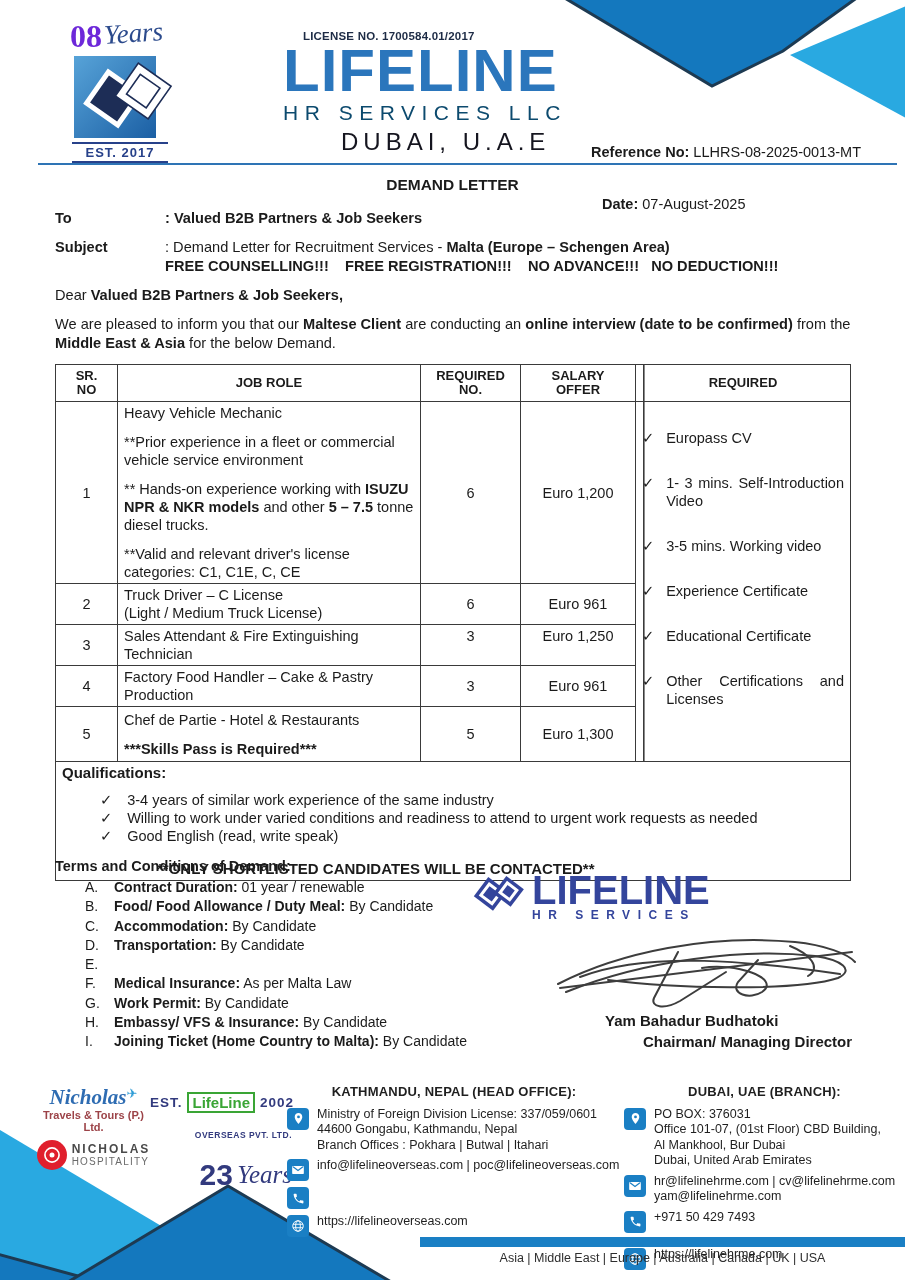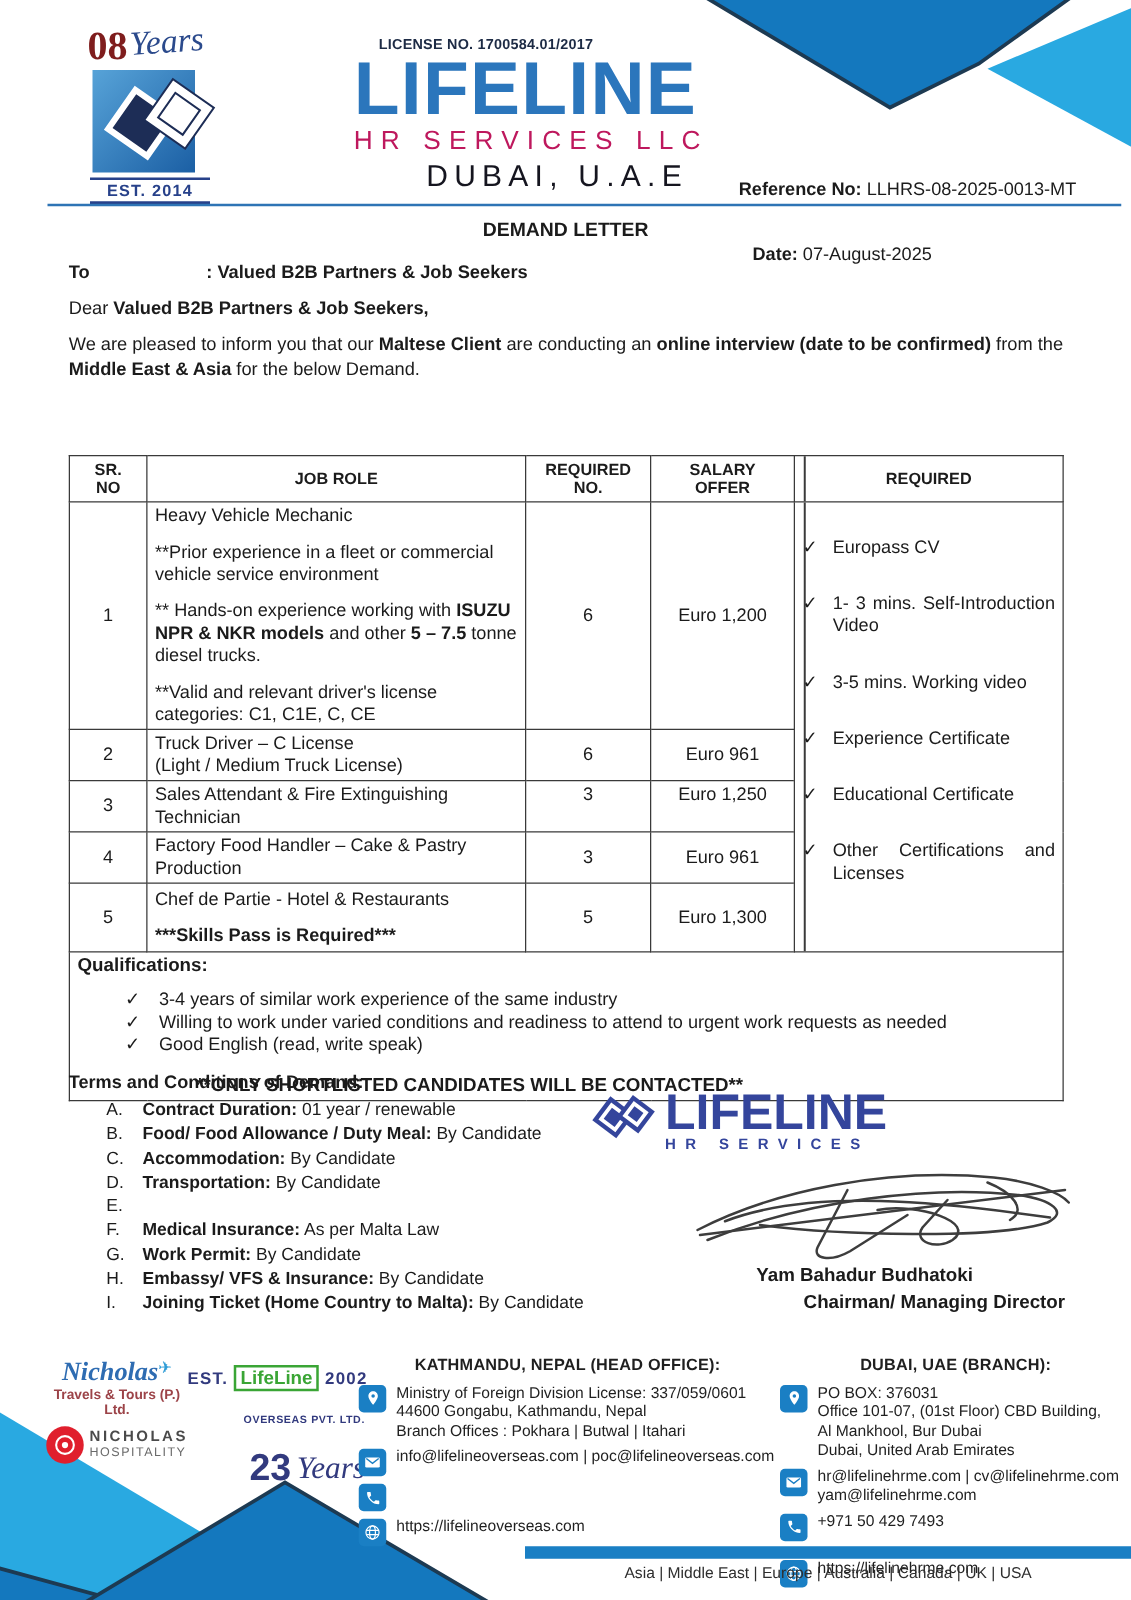--- a/index.html
+++ b/index.html
@@ -4,29 +4,29 @@
 <style>
   html,body{margin:0;padding:0;background:#fff;}
   .page{position:relative;width:905px;height:1280px;background:#fff;overflow:hidden;
         font-family:"Liberation Sans",sans-serif;color:#1b1b1b;}
   .decor{position:absolute;left:0;top:0;width:905px;height:1280px;z-index:0;pointer-events:none;}
   .z{position:relative;z-index:1;}
 
   
   .logo-block{position:absolute;left:66px;top:20px;width:210px;}
   .badge-row{display:flex;align-items:flex-start;margin-left:4px;}
-  .badge-num{font-family:"Liberation Serif",serif;font-weight:bold;font-size:32px;color:#7f1d1d;line-height:1;}
+  .badge-num{font-family:"Liberation Serif",serif;font-weight:bold;font-size:32px;color:#6d28d9;line-height:1;}
   .badge-word{font-family:"Liberation Serif",serif;font-style:italic;font-size:27px;color:#2b4a8c;line-height:1;margin-left:2px;transform:rotate(-4deg);}
   .logo-sq{margin:2px 0 0 6px;display:block;}
   .est-badge{width:96px;margin:2px 0 0 6px;text-align:center;font-weight:bold;font-size:13px;color:#27418a;
              border-top:2px solid #27418a;border-bottom:3px solid #27418a;padding:1px 0;letter-spacing:1px;}
   .brand-block{position:absolute;left:283px;top:30px;}
   .license{font-weight:bold;font-size:11.5px;color:#1d2b45;margin-left:20px;letter-spacing:.2px;}
   .brand{font-weight:bold;font-size:60px;line-height:.95;color:#2b76bc;letter-spacing:1px;}
-  .brand-sub{font-size:21px;color:#be185d;letter-spacing:6.5px;margin-top:2px;font-weight:500;}
+  .brand-sub{font-size:21px;color:#0c4a6e;letter-spacing:6.5px;margin-top:2px;font-weight:500;}
   .brand-city{font-size:24px;color:#15151f;letter-spacing:5px;margin:3px 0 0 58px;font-weight:500;}
   .reference{position:absolute;top:144px;right:44px;font-size:14.5px;}
   .header-rule{position:absolute;top:163px;left:38px;width:859px;height:2px;background:#2e74b5;}
 
   
   .letter-title{position:absolute;top:176px;left:0;width:100%;text-align:center;font-weight:bold;font-size:15.5px;}
   .date-line{position:absolute;top:196px;left:602px;font-size:14.5px;}
   .addr-block{position:absolute;top:209px;left:55px;width:796px;font-size:14.6px;line-height:18px;}
   .lrow{display:flex;}
   .lbl{flex:none;width:110px;font-weight:bold;}
@@ -122,21 +122,21 @@
             <stop offset="1" stop-color="#1b5fa4"></stop>
         </linearGradient>
       </defs>
       <rect x="2" y="2" width="82" height="82" fill="url(#lg)"></rect>
       <g transform="rotate(-10 55 43)">
         <rect x="22" y="23" width="38" height="38" transform="rotate(45 41 42)" fill="#1d2d56" stroke="#ffffff" stroke-width="5"></rect>
         <rect x="52" y="20" width="40" height="40" transform="rotate(45 72 40)" fill="#ffffff" stroke="#1d2d56" stroke-width="1.6"></rect>
         <rect x="60" y="28" width="24" height="24" transform="rotate(45 72 40)" fill="none" stroke="#1d2d56" stroke-width="1.6"></rect>
       </g>
     </svg>
-    <div class="est-badge">EST. 2014</div>
+    <div class="est-badge">EST. 2017</div>
   </div>
 
   <div class="brand-block z">
     <div class="license">LICENSE NO. 1700584.01/2017</div>
     <div class="brand">LIFELINE</div>
     <div class="brand-sub">HR SERVICES LLC</div>
     <div class="brand-city">DUBAI, U.A.E</div>
   </div>
 
   <div class="reference z">
@@ -147,20 +147,27 @@
   <div class="letter-title z">DEMAND LETTER</div>
 
   <div class="date-line z">
     <b>Date:</b><span> 07-August-2025</span>
   </div>
 
   <div class="addr-block z">
     <div class="lrow">
       <span class="lbl">To</span>
       <span><b>: </b><b>Valued B2B Partners &amp; Job Seekers</b></span>
+    </div>
+    <div class="lrow" style="margin-top:11px;">
+      <span class="lbl">Subject</span>
+      <span>
+        <span style="display:block;"><span>: Demand Letter for Recruitment Services - </span><b>Malta (Europe – Schengen Area)</b></span>
+        <span class="sub-l2" style="display:block;">FREE COUNSELLING!!!    FREE REGISTRATION!!!    NO ADVANCE!!!   NO DEDUCTION!!!</span>
+      </span>
     </div>
     <div class="salutation"><span>Dear </span><b>Valued B2B Partners &amp; Job Seekers,</b></div>
     <div class="intro"><span>We are pleased to inform you that our </span><b>Maltese Client</b><span> are conducting an </span><b>online interview (date to be confirmed)</b><span> from the </span><b>Middle East &amp; Asia</b><span> for the below Demand.</span></div>
   </div>
 
   <table class="demand-table z">
     <colgroup>
       <col style="width:62px">
         <col style="width:303px">
         <col style="width:100px">

